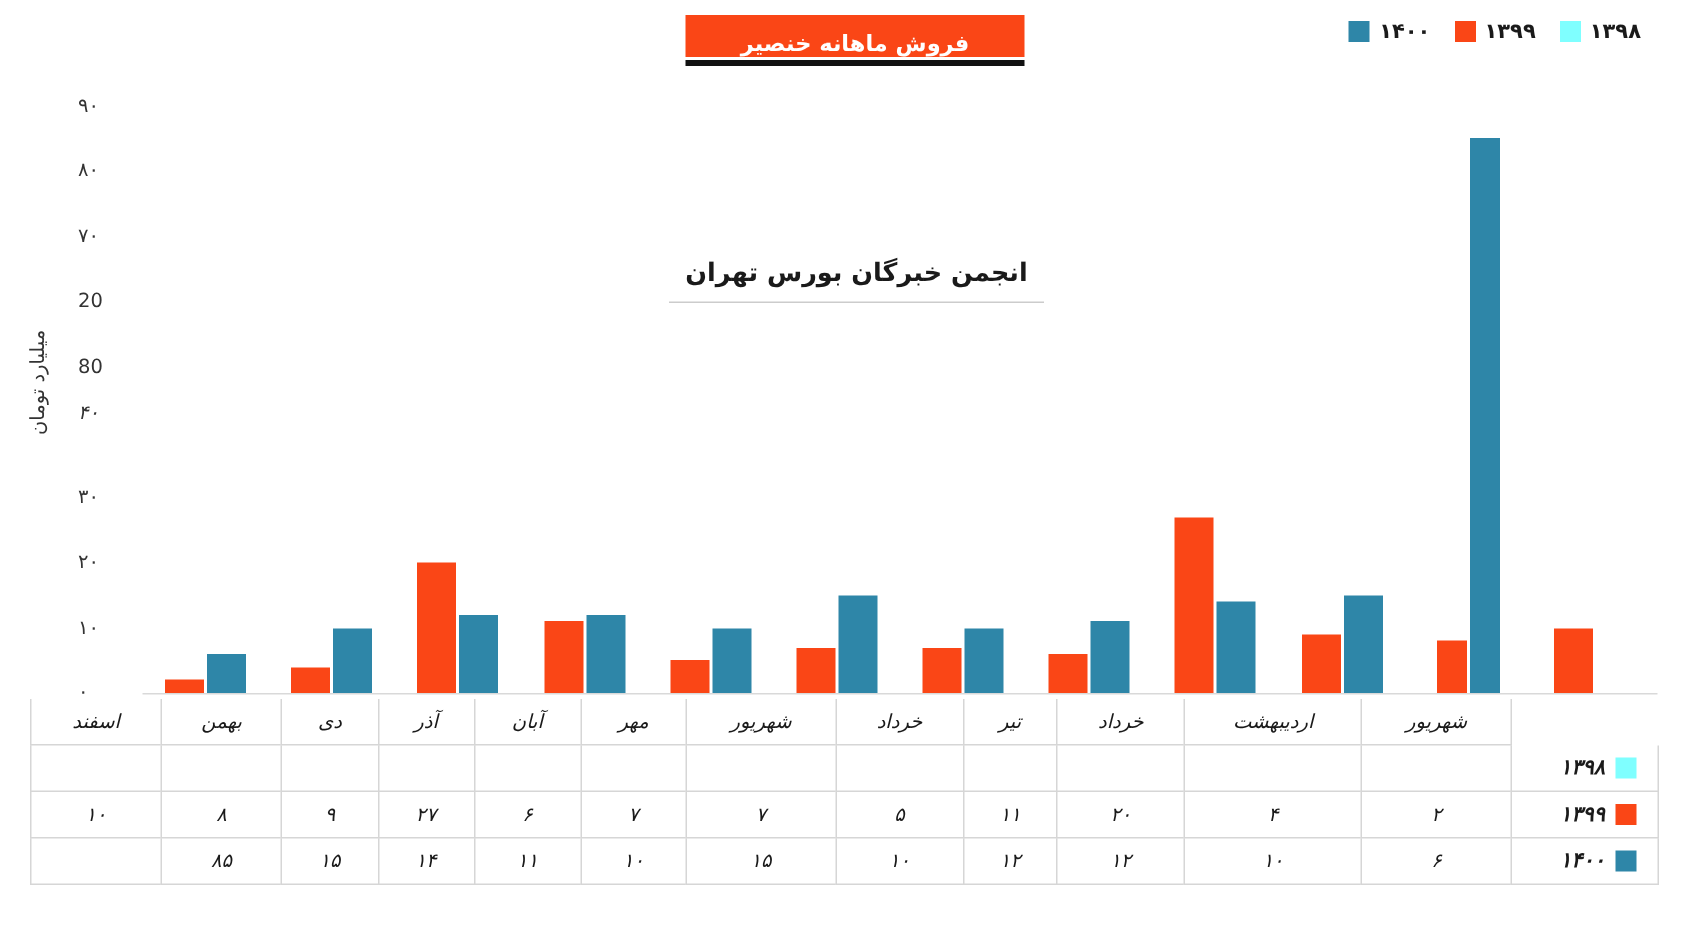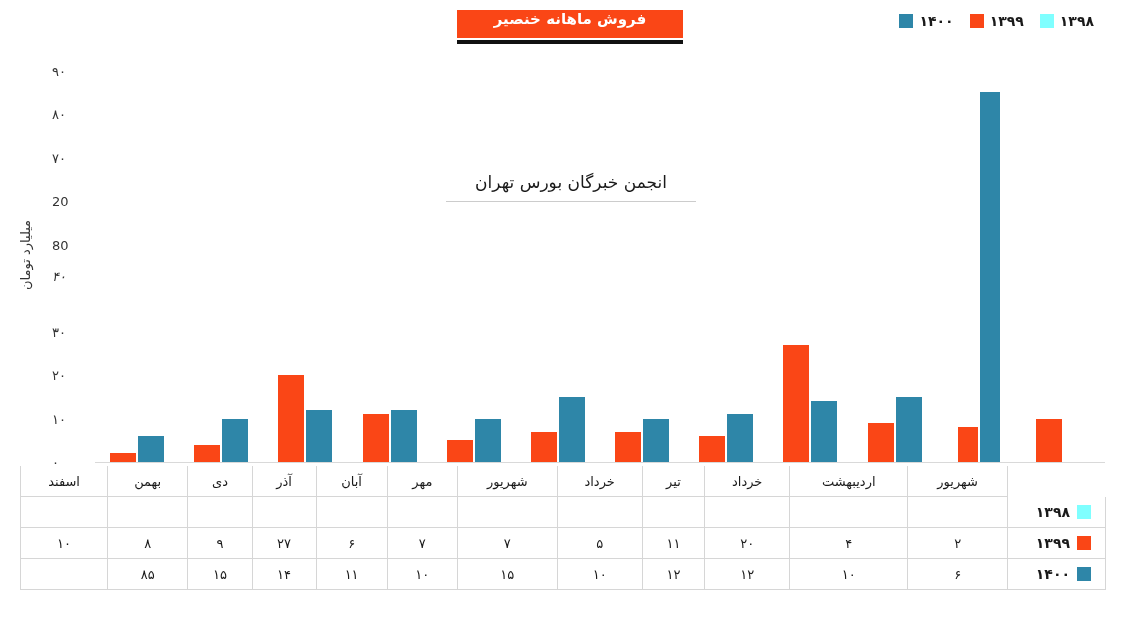--- a/index.html
+++ b/index.html
@@ -18,21 +18,21 @@
 
   
   #title-banner {
     position: absolute;
     left: 457px;
     top: 10px;
     width: 226px;
     height: 28px;
     background: #FA4616;
     display: flex;
-    align-items: flex-start;
+    align-items: flex-end;
     justify-content: center;
   }
   #title-banner .title-text {
     color: #ffffff;
     font-size: 15px;
     font-weight: bold;
     letter-spacing: 0.5px;
     white-space: nowrap;
     direction: rtl;
   }
@@ -135,21 +135,21 @@
   #watermark {
     position: absolute;
     left: 446px;
     top: 172px;
     width: 250px;
     text-align: center;
     pointer-events: none;
   }
   #watermark .wm-fa {
     font-size: 17px;
-    font-weight: normal;
+    font-weight: bold;
     color: #1a1a1a;
     direction: rtl;
     white-space: nowrap;
   }
   #watermark .wm-rule {
     margin: 9px 0 6px 0;
     height: 1px;
     background: #cccccc;
   }
   #watermark .wm-url {
@@ -170,20 +170,21 @@
     direction: rtl;
   }
   #data-table td, #data-table th {
     border: 1px solid #d6d6d6;
     height: 30px;
     font-size: 13px;
     font-weight: normal;
     color: #1a1a1a;
     text-align: center;
     padding: 0 14px;
+    font-style: italic;
   }
   #data-table .series-head {
     width: 75px;
     text-align: right;
     padding-right: 8px;
     border-left: 1px solid #d6d6d6;
     border-top: none;
     border-bottom: 1px solid #d6d6d6;
   }
   #data-table tr.month-header-row td {

